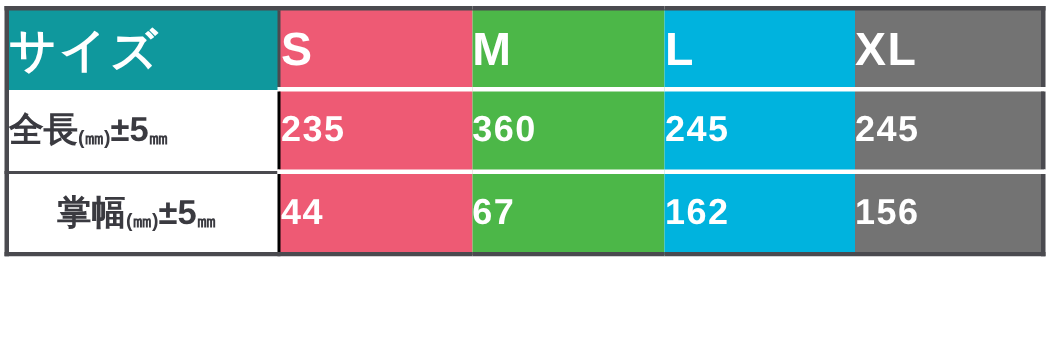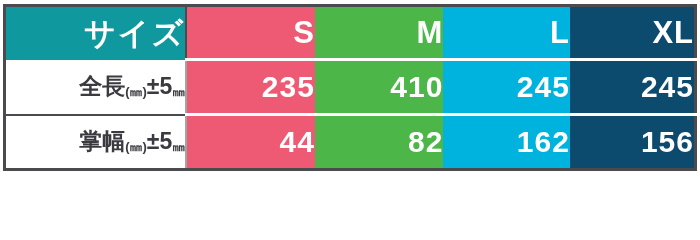--- a/index.html
+++ b/index.html
@@ -34,21 +34,21 @@
 
   table.size-table col.c-label { width: 181px; }
   table.size-table col.c-s     { width: 128px; }
   table.size-table col.c-m     { width: 128px; }
   table.size-table col.c-l     { width: 126px; }
   table.size-table col.c-xl    { width: 125px; }
 
   .size-table td, .size-table th {
     padding: 0;
     margin: 0;
-    text-align: right;
+    text-align: left;
     vertical-align: middle;
     line-height: 1;
     box-sizing: border-box;
   }
 
   
   tr.header-row { height: 54px; }
 
   th.head-label {
     background: #0f989d;
@@ -67,25 +67,26 @@
   }
 
   
   tr.data-row { height: 55px; }
 
   td.row-label {
     background: #ffffff;
     color: #3a3a40;
     font-size: 23px;
     font-weight: 700;
-    border-right: 2px solid #a3a3a3;
+    border-right: 2px solid #000000;
     white-space: nowrap;
   }
   tr.data-row + tr.data-row td.row-label {
     border-top: 2px solid #4a4a4f;
+    padding-left: 32px;
   }
 
   .row-label .unit-paren {
     font-size: 13px;
     font-weight: 700;
     letter-spacing: 0;
     position: relative;
     top: 2px;
   }
   .row-label .tol {
@@ -94,31 +95,31 @@
   }
   .row-label .unit-small {
     font-size: 13px;
     font-weight: 700;
     position: relative;
     top: 2px;
   }
 
   td.value-cell {
     color: #ffffff;
-    font-size: 30px;
+    font-size: 24px;
     font-weight: 700;
     letter-spacing: 1px;
     border-top: 3px solid #ffffff;
   }
 
   
   .col-s  { background: #ee5a74; }
   .col-m  { background: #4cb748; }
   .col-l  { background: #00b3de; }
-  .col-xl { background: #0c4a6e; }
+  .col-xl { background: #737373; }
 </style>
 </head>
 <body>
 
 <div id="size-table-wrap">
 
   <table class="size-table">
     <colgroup>
       <col class="c-label">
       <col class="c-s">
@@ -134,29 +135,29 @@
         <th class="head-size col-l">L</th>
         <th class="head-size col-xl">XL</th>
       </tr>
     </thead>
     <tbody>
       <tr class="data-row">
         <td class="row-label">
           <span>全長</span><span class="unit-paren">(㎜)</span><span class="tol">±5</span><span class="unit-small">㎜</span>
         </td>
         <td class="value-cell col-s">235</td>
-        <td class="value-cell col-m">410</td>
+        <td class="value-cell col-m">360</td>
         <td class="value-cell col-l">245</td>
         <td class="value-cell col-xl">245</td>
       </tr>
       <tr class="data-row">
         <td class="row-label">
           <span>掌幅</span><span class="unit-paren">(㎜)</span><span class="tol">±5</span><span class="unit-small">㎜</span>
         </td>
         <td class="value-cell col-s">44</td>
-        <td class="value-cell col-m">82</td>
+        <td class="value-cell col-m">67</td>
         <td class="value-cell col-l">162</td>
         <td class="value-cell col-xl">156</td>
       </tr>
     </tbody>
   </table>
 
 </div>
 
 </body></html>

